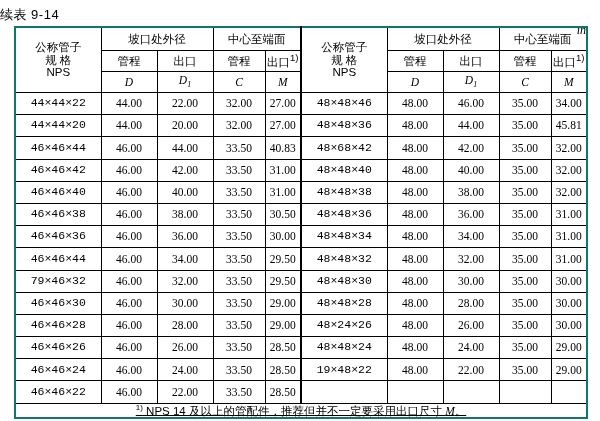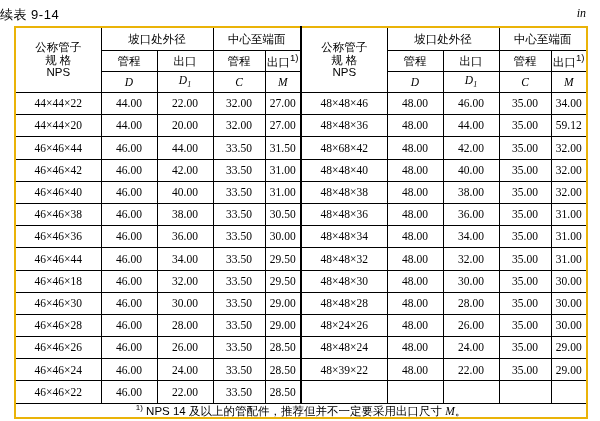--- a/index.html
+++ b/index.html
@@ -32,21 +32,21 @@
     right: 0;
     top: 6px;
     text-align: left;
     font-size: 13px;
     font-family: "Liberation Sans", sans-serif;
     letter-spacing: 0.5px;
   }
   .unit-label {
     position: absolute;
     right: 14px;
-    top: 6px;
+    top: 23px;
     font-size: 12px;
     font-family: "Liberation Serif", serif;
     font-style: italic;
     margin-left: 44px;
   }
   .table-wrap {
     position: absolute;
     left: 14px;
     top: 26px;
     width: 572px;
@@ -59,33 +59,33 @@
   table.main td, table.main th {
     border: 1px solid #000000;
     padding: 0;
     text-align: center;
     vertical-align: middle;
     font-weight: normal;
     font-size: 11.5px;
     line-height: 1.1;
   }
   table.main {
-    border: 2px solid #eab308;
+    border: 2px solid #0f766e;
   }
   .hdr-cn {
     font-family: "Liberation Sans", sans-serif;
     font-size: 12px;
   }
   .sym {
     font-family: "Liberation Serif", serif;
     font-style: italic;
     font-size: 12.5px;
   }
   .nps-cell {
-    font-family: Liberation Serif, serif;
+    font-family: Liberation Mono, monospace;
     font-size: 11.5px;
     text-align: center;
     letter-spacing: 0;
     padding: 0 2px;
   }
   .num-cell {
     font-family: "Liberation Serif", serif;
     font-size: 12px;
     text-align: center;
   }
@@ -95,20 +95,21 @@
   .thickmid {
     border-left: 2px solid #000000 !important;
   }
   .footnote-row td {
     border: none;
     border-top: 2px solid #000000;
     text-align: left;
     padding: 6px 0 4px 26px;
     font-family: "Liberation Sans", sans-serif;
     font-size: 11.5px;
+    text-decoration: underline;
   }
   .footnote-row td sup {
     font-size: 8px;
     vertical-align: super;
   }
   .fn-sym {
     font-family: "Liberation Serif", serif;
     font-style: italic;
   }
   .hdr-top td { height: 22px; }
@@ -192,28 +193,28 @@
         <tr class="data-row">
           <td class="nps-cell">44×44×20</td>
           <td class="num-cell">44.00</td>
           <td class="num-cell">20.00</td>
           <td class="num-cell">32.00</td>
           <td class="num-cell">27.00</td>
           <td class="nps-cell thickmid">48×48×36</td>
           <td class="num-cell">48.00</td>
           <td class="num-cell">44.00</td>
           <td class="num-cell">35.00</td>
-          <td class="num-cell">59.12</td>
+          <td class="num-cell">45.81</td>
         </tr>
         <tr class="data-row">
           <td class="nps-cell">46×46×44</td>
           <td class="num-cell">46.00</td>
           <td class="num-cell">44.00</td>
           <td class="num-cell">33.50</td>
-          <td class="num-cell">31.50</td>
+          <td class="num-cell">40.83</td>
           <td class="nps-cell thickmid">48×68×42</td>
           <td class="num-cell">48.00</td>
           <td class="num-cell">42.00</td>
           <td class="num-cell">35.00</td>
           <td class="num-cell">32.00</td>
         </tr>
         <tr class="data-row">
           <td class="nps-cell">46×46×42</td>
           <td class="num-cell">46.00</td>
           <td class="num-cell">42.00</td>
@@ -267,21 +268,21 @@
           <td class="num-cell">34.00</td>
           <td class="num-cell">33.50</td>
           <td class="num-cell">29.50</td>
           <td class="nps-cell thickmid">48×48×32</td>
           <td class="num-cell">48.00</td>
           <td class="num-cell">32.00</td>
           <td class="num-cell">35.00</td>
           <td class="num-cell">31.00</td>
         </tr>
         <tr class="data-row">
-          <td class="nps-cell">46×46×18</td>
+          <td class="nps-cell">79×46×32</td>
           <td class="num-cell">46.00</td>
           <td class="num-cell">32.00</td>
           <td class="num-cell">33.50</td>
           <td class="num-cell">29.50</td>
           <td class="nps-cell thickmid">48×48×30</td>
           <td class="num-cell">48.00</td>
           <td class="num-cell">30.00</td>
           <td class="num-cell">35.00</td>
           <td class="num-cell">30.00</td>
         </tr>
@@ -320,21 +321,21 @@
           <td class="num-cell">24.00</td>
           <td class="num-cell">35.00</td>
           <td class="num-cell">29.00</td>
         </tr>
         <tr class="data-row">
           <td class="nps-cell">46×46×24</td>
           <td class="num-cell">46.00</td>
           <td class="num-cell">24.00</td>
           <td class="num-cell">33.50</td>
           <td class="num-cell">28.50</td>
-          <td class="nps-cell thickmid">48×39×22</td>
+          <td class="nps-cell thickmid">19×48×22</td>
           <td class="num-cell">48.00</td>
           <td class="num-cell">22.00</td>
           <td class="num-cell">35.00</td>
           <td class="num-cell">29.00</td>
         </tr>
         <tr class="data-row">
           <td class="nps-cell">46×46×22</td>
           <td class="num-cell">46.00</td>
           <td class="num-cell">22.00</td>
           <td class="num-cell">33.50</td>

